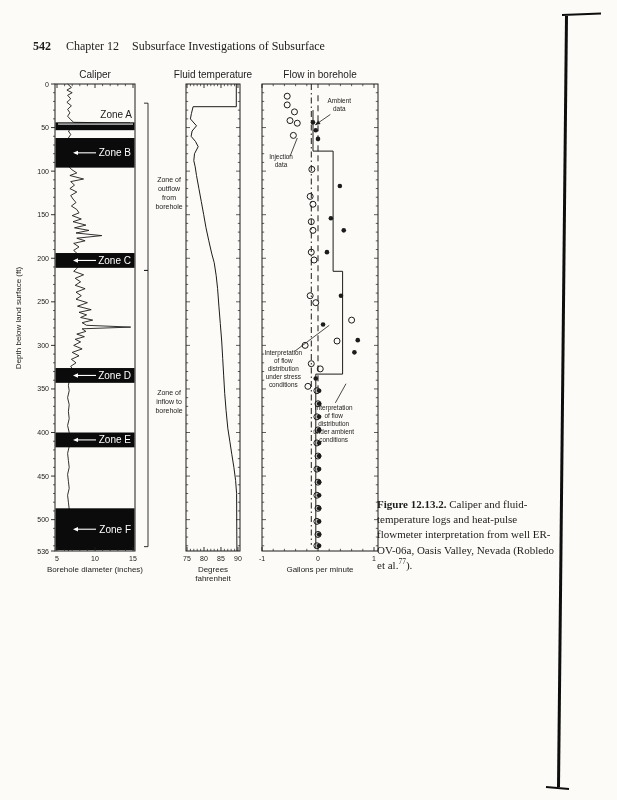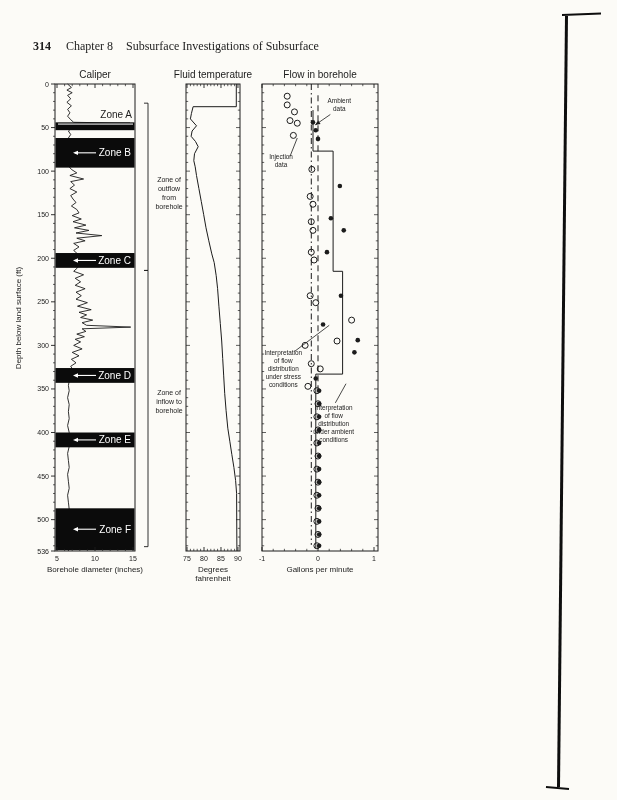--- a/index.html
+++ b/index.html
@@ -20,21 +20,21 @@
   }
   .caption b{font-weight:bold;}
   .caption sup{font-size:7.5px; vertical-align:super; line-height:0;}
 </style>
 </head>
 <body>
 
 <div class="page">
 
   <div class="hdr">
-    <span class="num">314</span><span class="chap">Chapter 8</span><span>Subsurface Investigations of Subsurface</span>
+    <span class="num">542</span><span class="chap">Chapter 12</span><span>Subsurface Investigations of Subsurface</span>
   </div>
 
   <svg id="fig" width="617" height="800" viewBox="0 0 617 800">
       <g>
         <text x="95" y="78" font-size="10" text-anchor="middle" fill="#1c1c1c" font-family="&quot;Liberation Sans&quot;,&quot;DejaVu Sans&quot;,sans-serif">Caliper</text>
         <polyline points="67.6,84.0 71.4,87.5 66.9,90.1 72.2,92.7 67.6,95.3 70.7,98.8 66.9,102.3 71.4,105.8 67.6,109.3 69.9,112.8 67.6,116.2 70.7,119.7 73.7,122.3 130.0,123.2 75.2,124.1 69.9,125.8 71.4,128.4 68.4,131.0 70.7,134.5 68.4,138.0 70.7,141.5 67.6,145.0 69.9,148.5 68.4,152.0 71.4,155.4 68.4,158.9 70.7,162.4 68.4,165.9 71.4,169.4 76.8,172.9 69.9,175.5 83.6,179.0 70.7,181.6 74.5,185.1 69.9,188.6 76.8,192.0 70.7,195.5 73.0,199.0 76.0,202.5 71.4,206.0 76.8,209.5 79.0,212.9 72.2,215.6 81.3,219.0 73.0,221.7 85.9,225.1 74.5,227.8 88.9,230.4 76.0,233.0 101.8,235.6 76.8,238.2 85.1,240.8 73.7,243.4 79.0,246.9 73.7,250.4 77.5,253.9 73.7,257.4 76.8,260.9 74.5,264.4 77.5,267.8 73.7,271.3 83.6,274.8 75.2,278.3 80.6,281.8 75.2,285.3 85.1,288.7 76.0,292.2 81.3,295.7 76.0,299.2 87.4,302.7 77.5,306.2 91.2,309.7 79.0,312.3 86.6,314.9 80.6,317.5 92.7,320.1 82.1,322.7 86.6,325.3 130.7,327.1 82.1,328.8 85.9,331.4 76.8,334.1 84.4,336.7 75.2,339.3 80.6,341.9 73.7,345.4 82.1,348.9 72.2,352.4 79.0,355.8 71.4,359.3 76.0,362.8 70.7,366.3 73.0,369.8 69.9,373.3 71.4,376.7 69.2,381.1 68.4,385.5 69.2,390.7 67.6,397.7 69.2,404.6 68.4,411.6 69.2,418.6 67.6,425.5 69.2,432.5 68.4,439.5 69.2,446.4 67.6,453.4 68.4,460.4 69.2,467.4 67.6,474.3 68.4,481.3 69.2,488.3 67.6,495.2 68.4,502.2 69.2,509.2 67.6,516.1 68.4,523.1 69.2,530.1 67.6,537.1 68.4,544.0 68.4,551.0" fill="none" stroke="#1c1c1c" stroke-width="0.9"></polyline>
         <rect x="55.5" y="122.33582089552239" width="79" height="7.84141791044776" fill="#0b0b0b"></rect>
         <line x1="58" y1="124.07835820895522" x2="133" y2="124.07835820895522" stroke="#9a9a9a" stroke-width="1.7"></line>
         <text x="132" y="118.33582089552239" font-size="10" text-anchor="end" fill="#1c1c1c" font-family="&quot;Liberation Sans&quot;,&quot;DejaVu Sans&quot;,sans-serif">Zone A</text>
         <rect x="55.5" y="138.01865671641792" width="79" height="29.62313432835819" fill="#0b0b0b"></rect>
@@ -532,14 +532,17 @@
         <text x="333.68" y="442.094776119403" font-size="6.4" text-anchor="middle" fill="#1c1c1c" font-family="&quot;Liberation Sans&quot;,&quot;DejaVu Sans&quot;,sans-serif">conditions</text>
         <line x1="346" y1="383.7164179104478" x2="335.36" y2="402.88432835820896" stroke="#1c1c1c" stroke-width="0.8"></line>
       </g>
       <g>
         <line x1="566.5" y1="16" x2="558.5" y2="787" stroke="#0e0e0e" stroke-width="3"></line>
         <line x1="562" y1="15" x2="601" y2="13.5" stroke="#0e0e0e" stroke-width="2"></line>
         <line x1="546" y1="787" x2="569" y2="789" stroke="#0e0e0e" stroke-width="2"></line>
       </g>
     </svg>
 
+  <div class="caption">
+    <b>Figure 12.13.2.</b><span> Caliper and fluid-temperature logs and heat-pulse flowmeter interpretation from well ER-OV-06a, Oasis Valley, Nevada (Robledo et al.</span><sup>77</sup><span>).</span>
+  </div>
 
 </div>
 
 </body></html>

